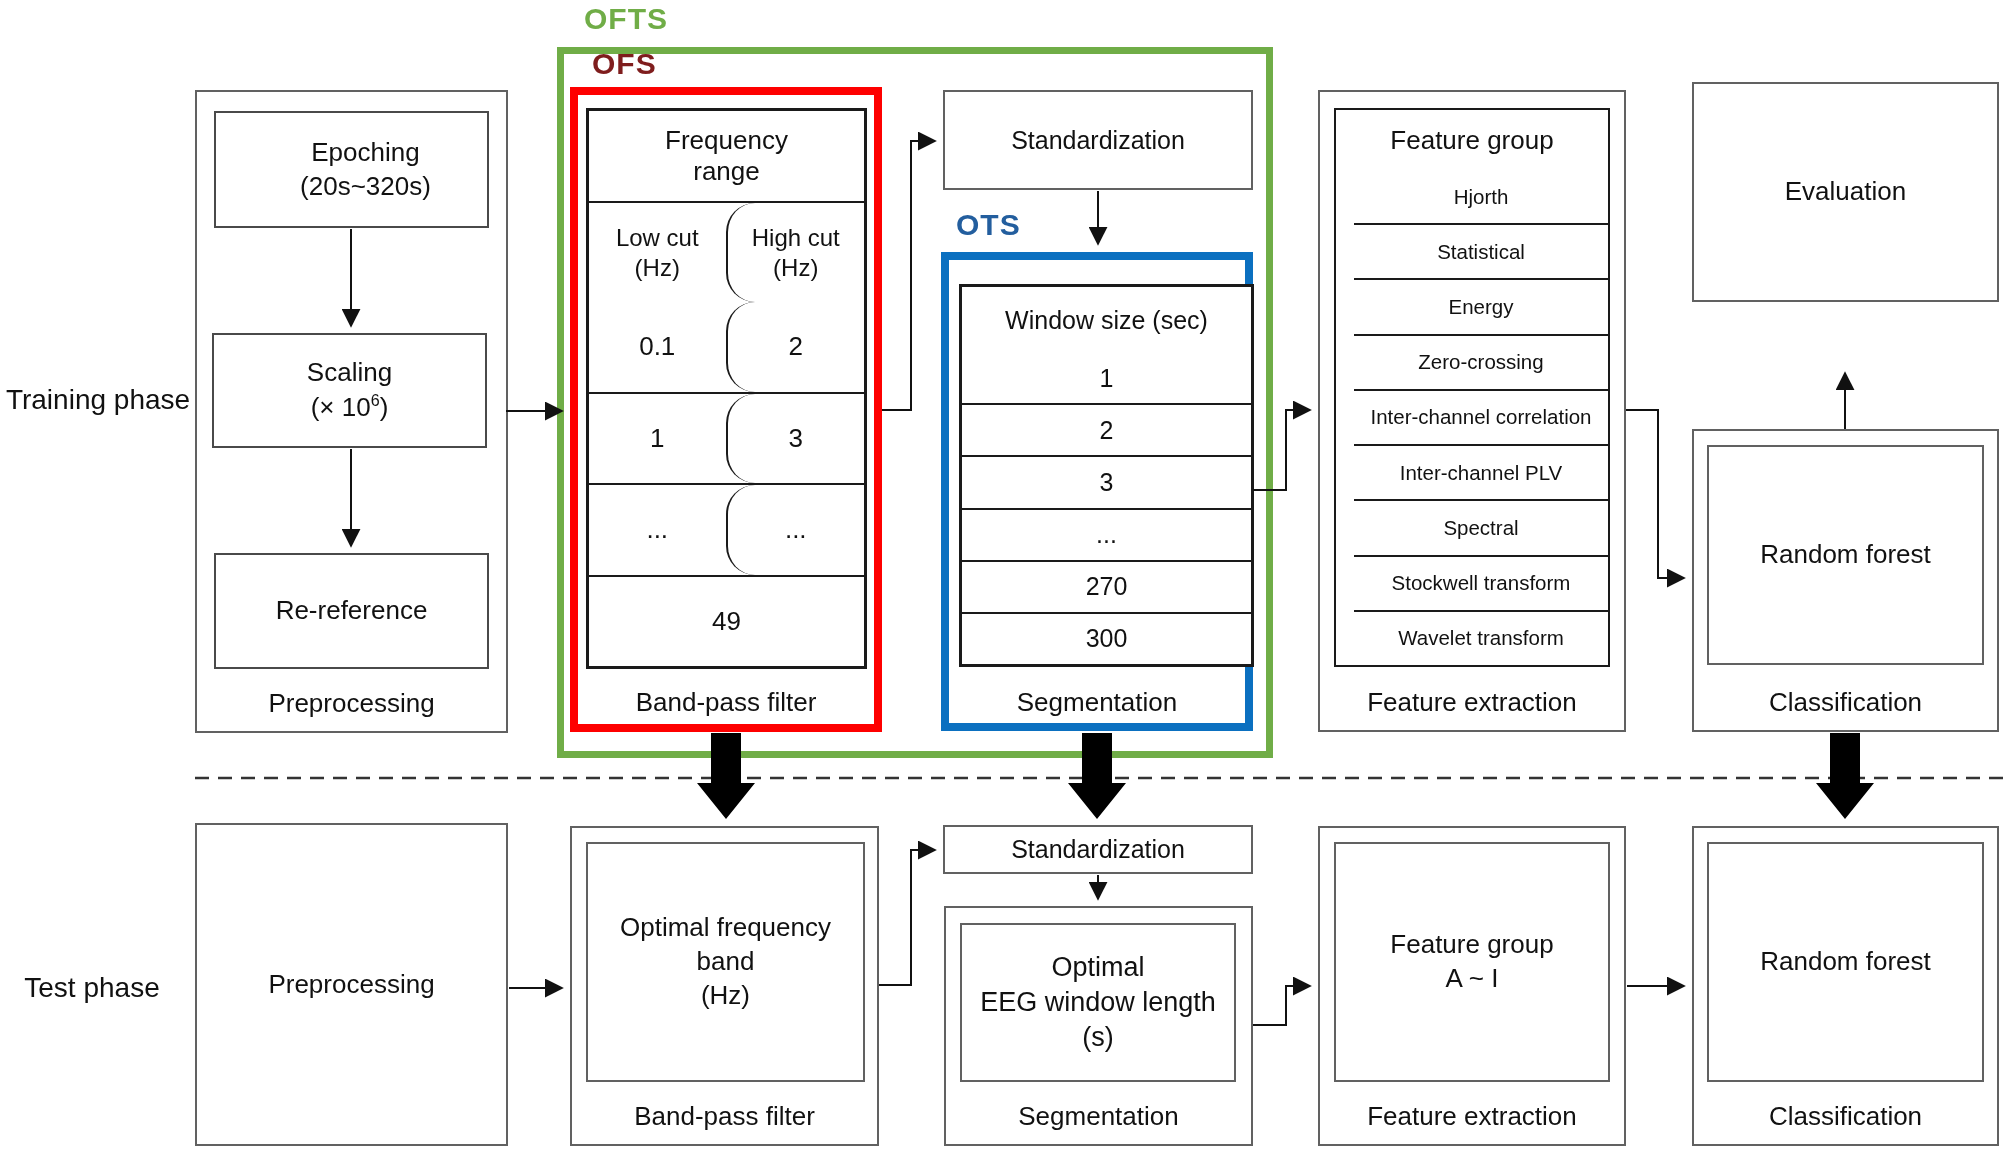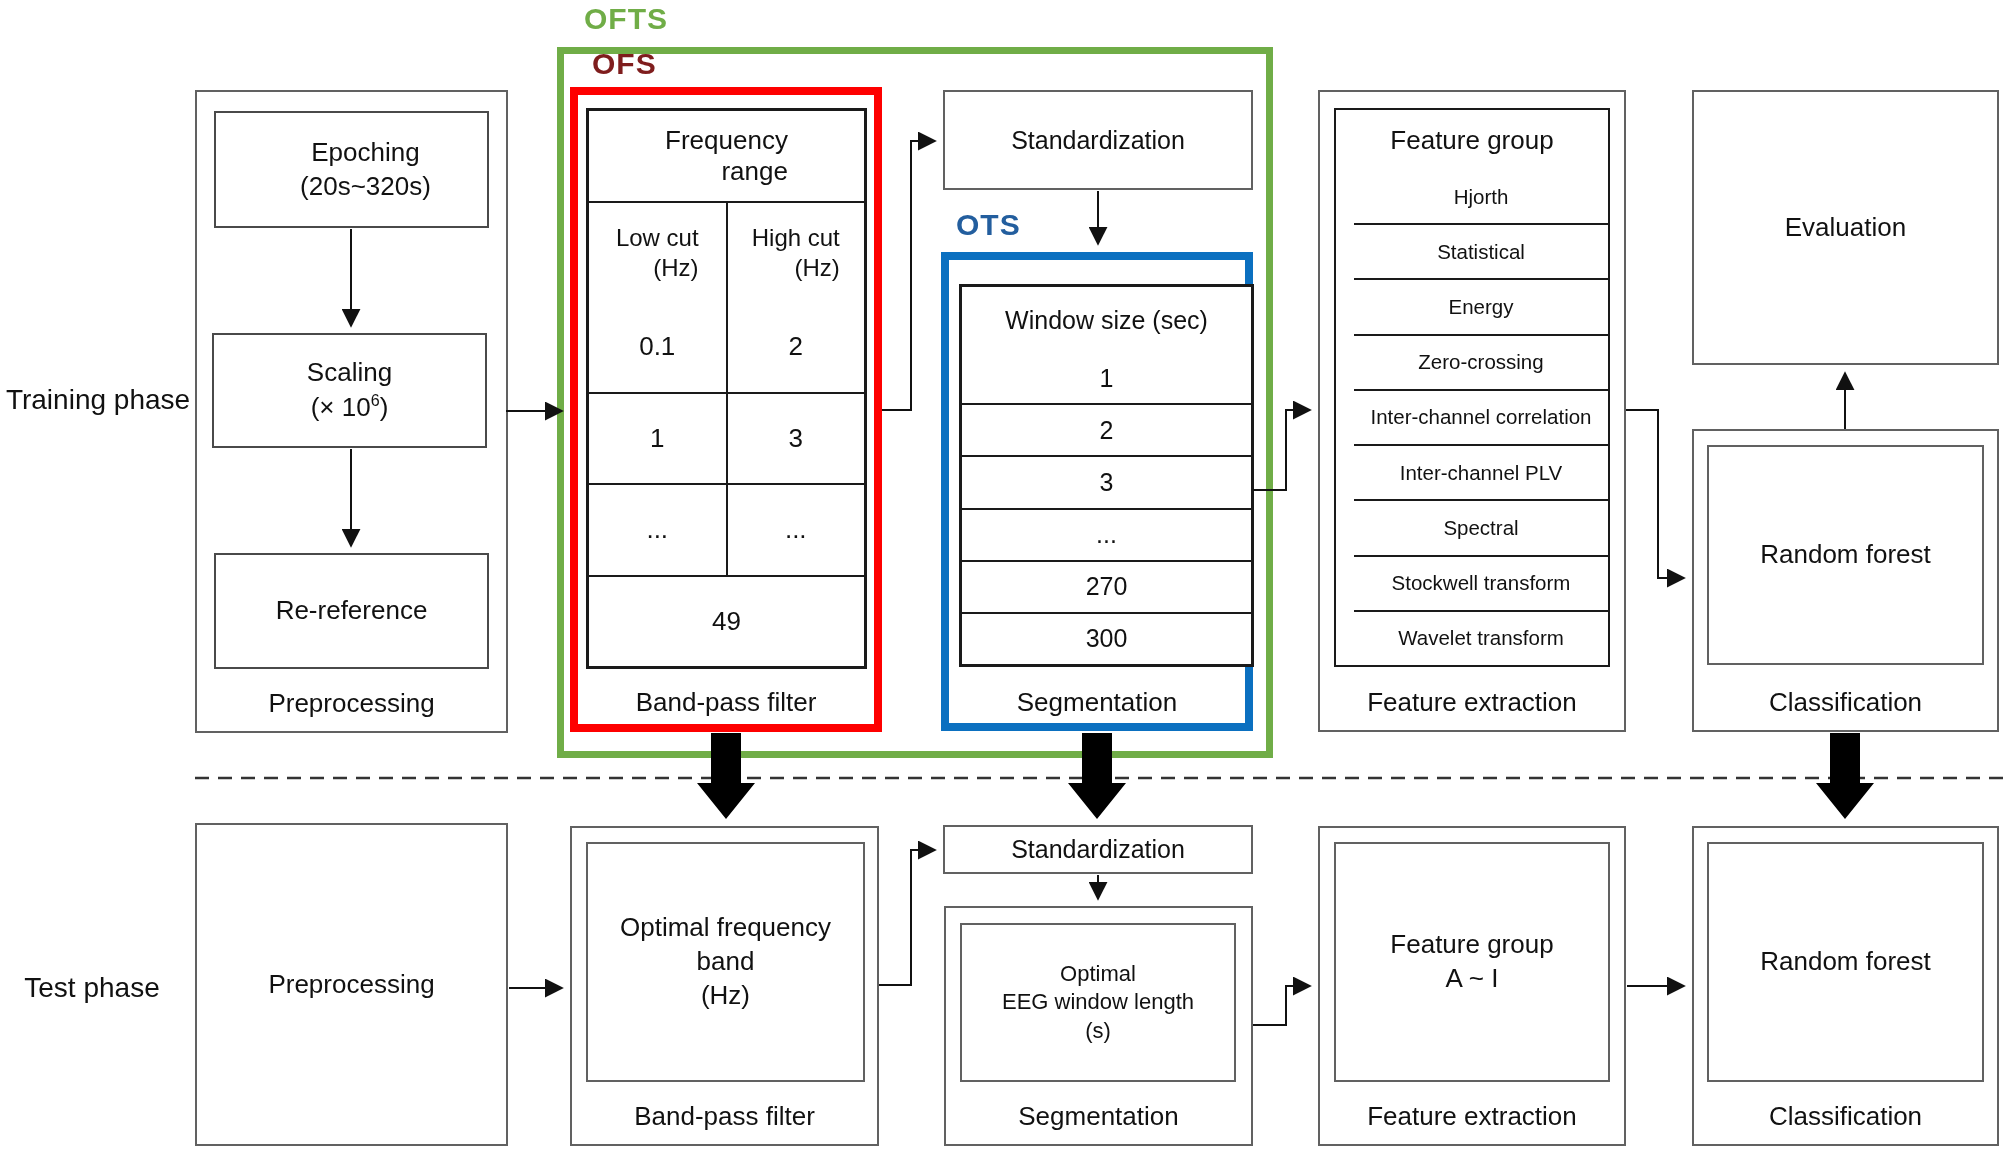--- a/index.html
+++ b/index.html
@@ -20,21 +20,21 @@
   .box{border:2px solid #4a4a4a;background:#ffffff;font-size:26px;line-height:1.3;}
   
   .frame-green{border:7px solid #70AD47;background:transparent;}
   .frame-red{border:8px solid #FE0000;background:transparent;}
   .frame-blue{border:8px solid #0B70C0;background:transparent;}
   .frame-label{font-size:30px;font-weight:600;letter-spacing:1px;}
   
   .dtable{display:flex;flex-direction:column;border:3px solid #1a1a1a;background:#fff;}
   .trow{display:flex;flex:1;border-top:2px solid #1a1a1a;}
   .trow:first-child{border-top:none;}
-  .tcell{flex:1;display:flex;align-items:center;justify-content:center;text-align:right;}
+  .tcell{flex:1;display:flex;align-items:center;justify-content:center;text-align:center;border-radius:29px;}
   .tcell + .tcell{border-left:2px solid #1a1a1a;}
   .fhead{height:90px;flex:none;font-size:26px;}
   .fsub{height:99px;flex:none;font-size:24px;line-height:1.25;}
   .fdata{font-size:26px;}
   .whead{height:66px;flex:none;font-size:25px;}
   .wdata{font-size:25px;}
   .ghead{height:60px;flex:none;font-size:26px;}
   .gdata{font-size:20.5px;}
   .phase-label{font-size:28px;color:#111;}
 </style>
@@ -159,42 +159,42 @@
       </div>
         <div class="trow gdata">
         <div class="tcell">Stockwell transform</div>
       </div>
         <div class="trow gdata">
         <div class="tcell">Wavelet transform</div>
       </div>
       </div>
   </div>
 
-  <div class="abs box center" style="left:1692px;top:90px;width:307px;height:275px;border-color:#616161;">Evaluation</div>
+  <div class="abs box center" style="left:1692px;top:82px;width:307px;height:220px;border-color:#616161;">Evaluation</div>
 
   <div class="abs container" style="left:1692px;top:429px;width:307px;height:303px;">
     <div class="container-label">Classification</div>
   </div>
   <div class="abs box center" style="left:1707px;top:445px;width:277px;height:220px;border-color:#616161;">Random forest</div>
 
   <div class="abs container center" style="left:195px;top:823px;width:313px;height:323px;font-size:26px;">Preprocessing</div>
 
   <div class="abs container" style="left:570px;top:826px;width:309px;height:320px;">
     <div class="container-label">Band-pass filter</div>
   </div>
   <div class="abs box center preline" style="left:586px;top:842px;width:279px;height:240px;border-color:#616161;">Optimal frequency
 band
 (Hz)</div>
 
   <div class="abs box center" style="left:943px;top:825px;width:310px;height:49px;font-size:25px;border-color:#616161;">Standardization</div>
 
   <div class="abs container" style="left:944px;top:906px;width:309px;height:240px;">
     <div class="container-label">Segmentation</div>
   </div>
-  <div class="abs box center preline" style="left:960px;top:923px;width:276px;height:159px;font-size:22px;border-color:#616161;">Optimal
+  <div class="abs box center preline" style="left:960px;top:923px;width:276px;height:159px;font-size:27px;border-color:#616161;">Optimal
 EEG window length
 (s)</div>
 
   <div class="abs container" style="left:1318px;top:826px;width:308px;height:320px;">
     <div class="container-label">Feature extraction</div>
   </div>
   <div class="abs box center preline" style="left:1334px;top:842px;width:276px;height:240px;border-color:#616161;">Feature group
 A ~ I</div>
 
   <div class="abs container" style="left:1692px;top:826px;width:307px;height:320px;">

